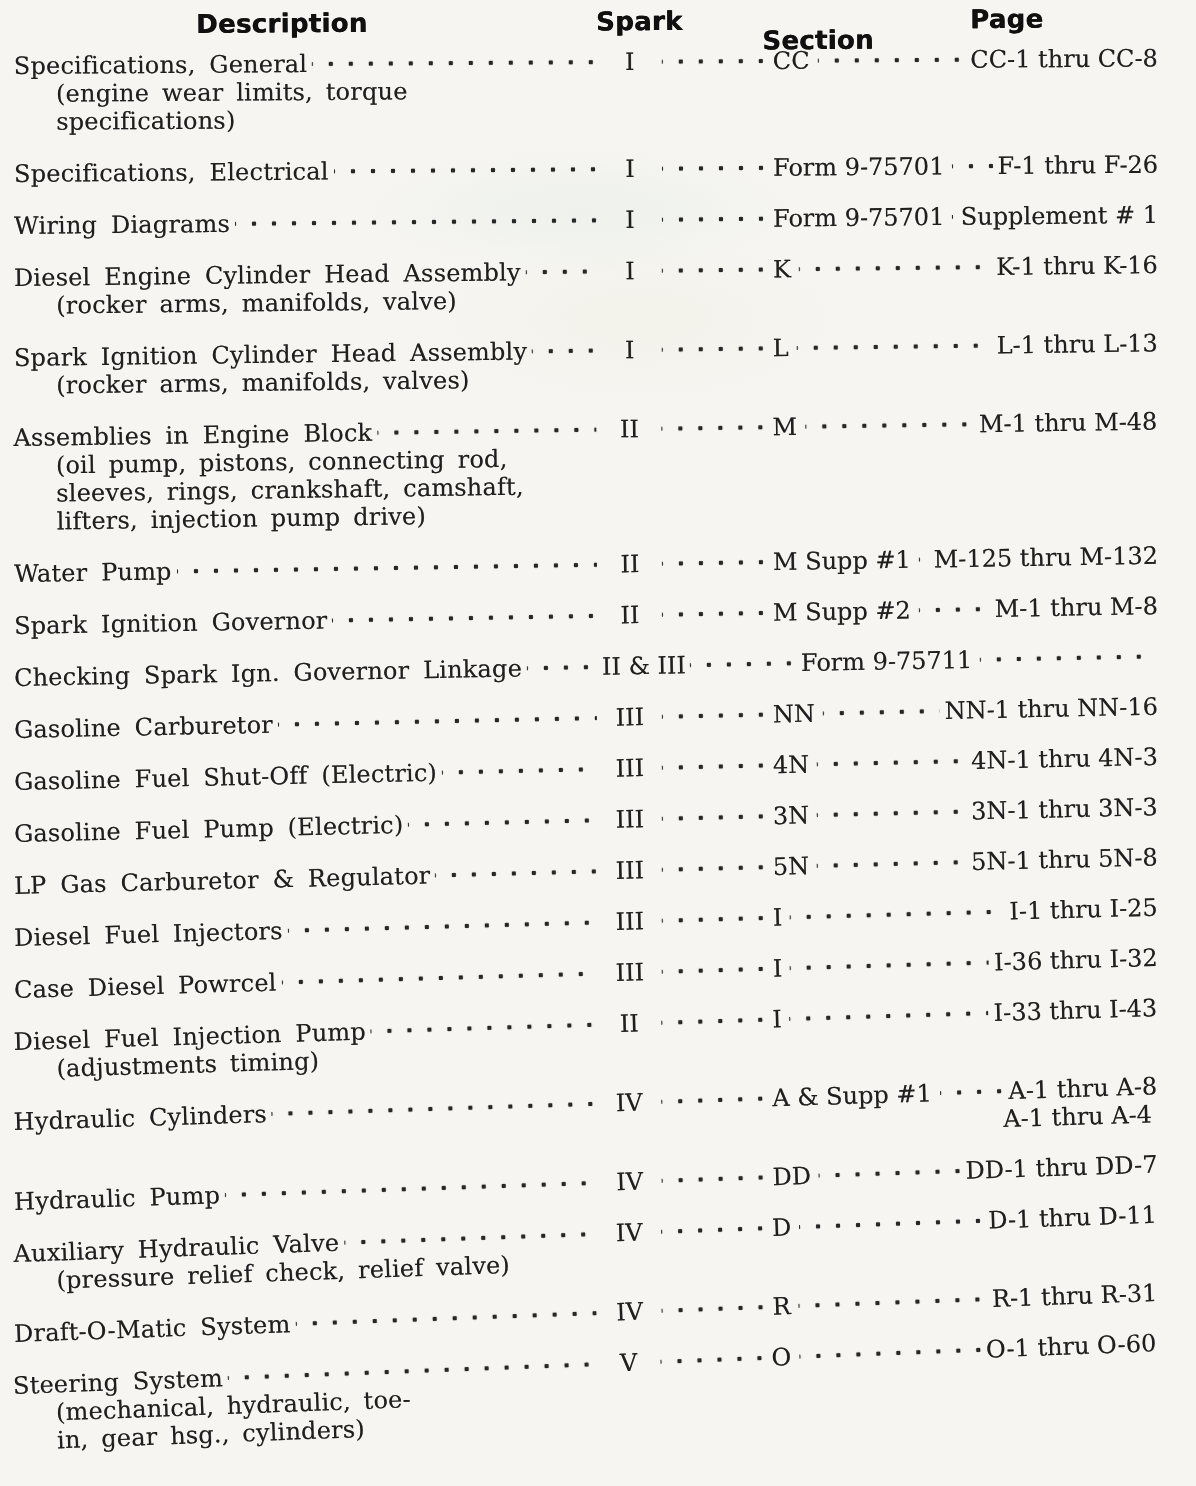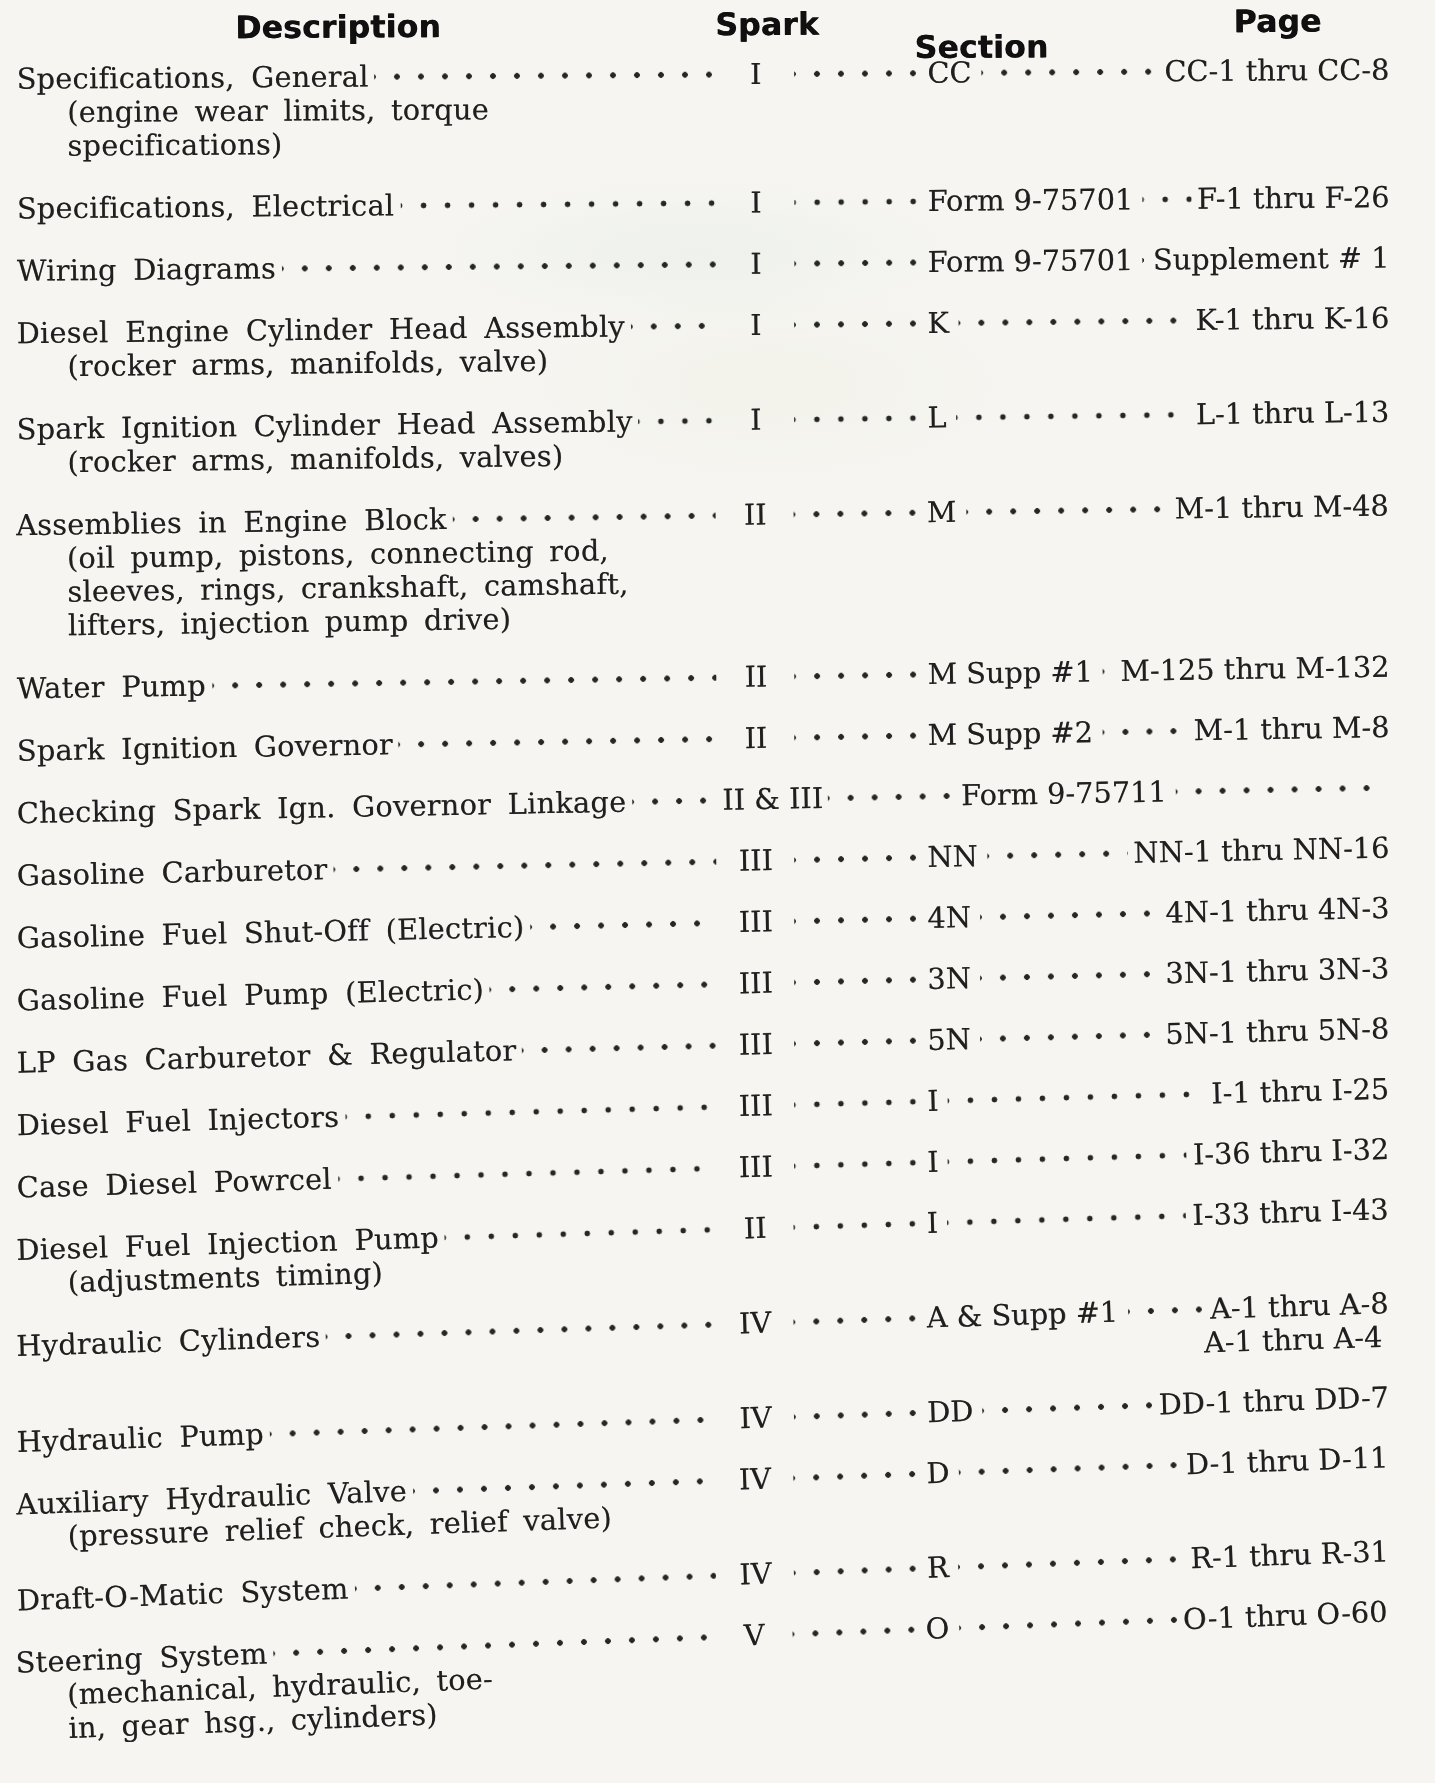--- a/index.html
+++ b/index.html
@@ -30,21 +30,21 @@
     letter-spacing: 0.3px;
     color: #101010;
     transform: rotate(-0.35deg);
     transform-origin: 0 50%;
     text-shadow: 0.6px 0 0 #101010;
   }
   .toc-header span { position: absolute; top: 2px; }
   .h-desc    { left: 182px; }
   .h-group   { left: 582px; }
   .h-section { left: 748px; margin-top: 20px; }
-  .h-page    { left: 1014px; text-align: right; }
+  .h-page    { left: 956px; text-align: right; }
 
   .entry {
     margin-bottom: 24px;
     transform-origin: 0 50%;
     text-shadow: 0.25px 0 0 rgba(25,25,25,0.55);
   }
   .main-line {
     display: flex;
     align-items: baseline;
     font-size: 24px;

